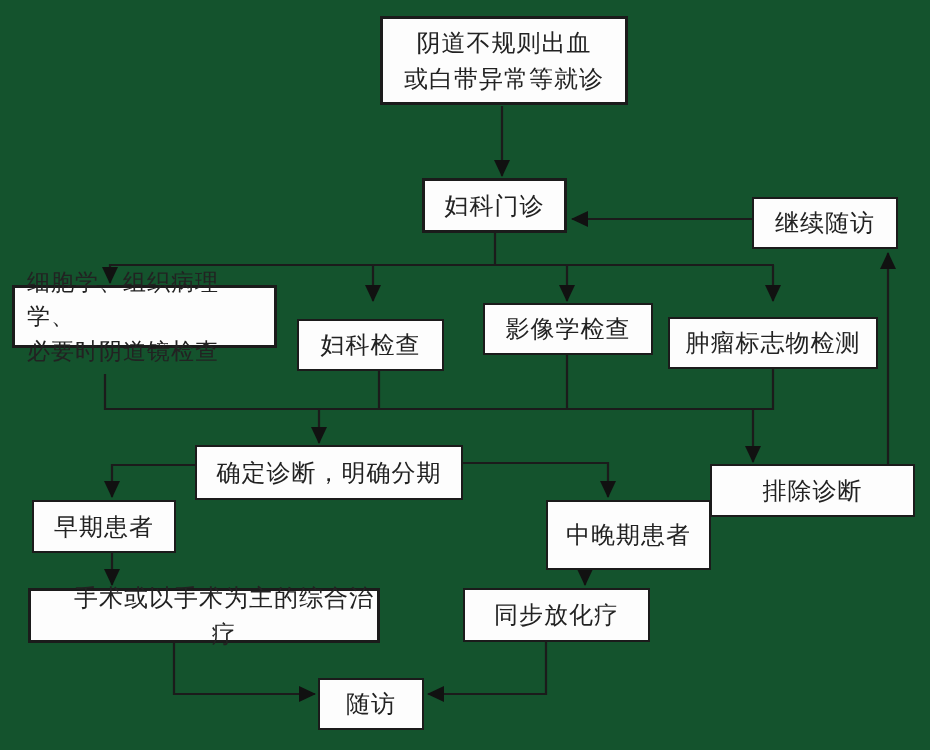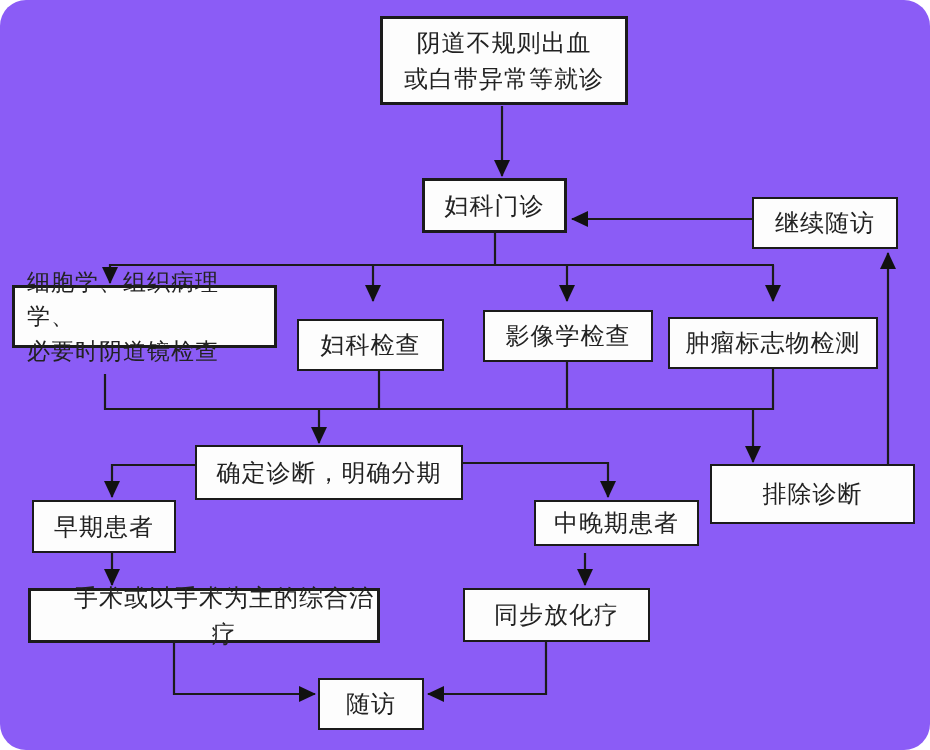--- a/index.html
+++ b/index.html
@@ -1,17 +1,17 @@
 <!DOCTYPE html>
 <html><head>
 <meta charset="utf-8">
 <style>
   html,body{margin:0;padding:0;}
   body{font-family:"DejaVu Serif","Liberation Serif",serif;}
-  .stage{position:relative;width:930px;height:750px;background:#8b5cf6;overflow:hidden;border-radius:26px;}
+  .stage{position:relative;width:930px;height:750px;background:#14532d;overflow:hidden;}
   .edges{position:absolute;left:0;top:0;z-index:1;}
   .edges line,.edges polyline{stroke:#1b1b1b;stroke-width:2.2;fill:none;}
   .edges .arrowhead{fill:#111;}
   .node{
     position:absolute;box-sizing:border-box;z-index:2;
     border:2.5px solid #1b1b1b;background:#fdfdfd;
     display:flex;align-items:center;justify-content:center;
     text-align:center;white-space:pre-line;
     font-size:24px;line-height:1.5;color:#222;letter-spacing:1px;
   }
@@ -68,31 +68,31 @@
 
   <div class="node thick" style="left:422px;top:178px;width:145px;height:55px;">妇科门诊</div>
 
   <div class="node" style="left:752px;top:197px;width:146px;height:52px;">继续随访</div>
 
   <div class="node thick leftalign" style="left:12px;top:285px;width:265px;height:63px;">细胞学、组织病理学、
 必要时阴道镜检查</div>
 
   <div class="node" style="left:297px;top:319px;width:147px;height:52px;">妇科检查</div>
 
-  <div class="node" style="left:483px;top:310px;width:170px;height:52px;">影像学检查</div>
+  <div class="node" style="left:483px;top:303px;width:170px;height:52px;">影像学检查</div>
 
   <div class="node" style="left:668px;top:317px;width:210px;height:52px;">肿瘤标志物检测</div>
 
   <div class="node" style="left:195px;top:445px;width:268px;height:55px;">确定诊断，明确分期</div>
 
-  <div class="node" style="left:710px;top:464px;width:205px;height:60px;">排除诊断</div>
+  <div class="node" style="left:710px;top:464px;width:205px;height:53px;">排除诊断</div>
 
   <div class="node" style="left:32px;top:500px;width:144px;height:53px;">早期患者</div>
 
-  <div class="node" style="left:534px;top:500px;width:165px;height:46px;font-family:Liberation Serif, serif;">中晚期患者</div>
+  <div class="node" style="left:546px;top:500px;width:165px;height:70px;font-family:Liberation Serif, serif;">中晚期患者</div>
 
   <div class="node thick" style="left:28px;top:588px;width:352px;height:55px;padding-left:40px;">手术或以手术为主的综合治疗</div>
 
   <div class="node" style="left:463px;top:588px;width:187px;height:54px;">同步放化疗</div>
 
   <div class="node" style="left:318px;top:678px;width:106px;height:52px;">随访</div>
 
 </div>
 
 </body></html>

